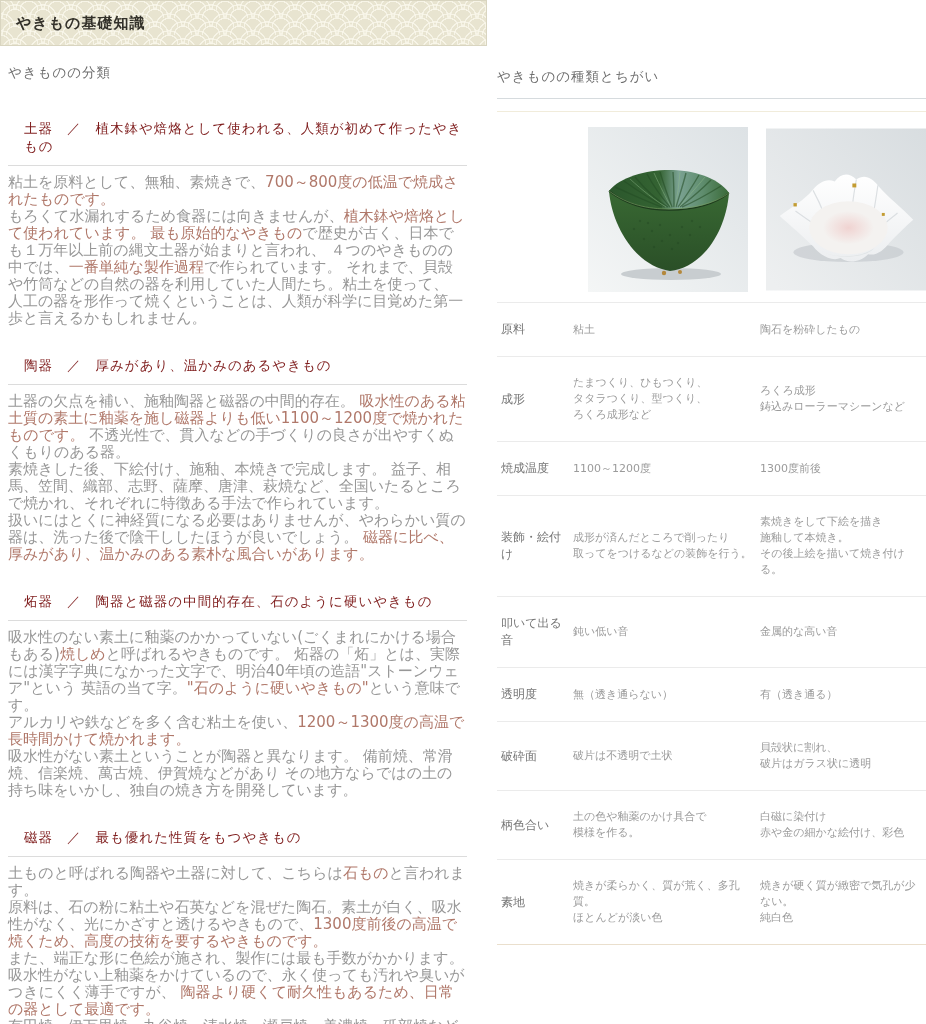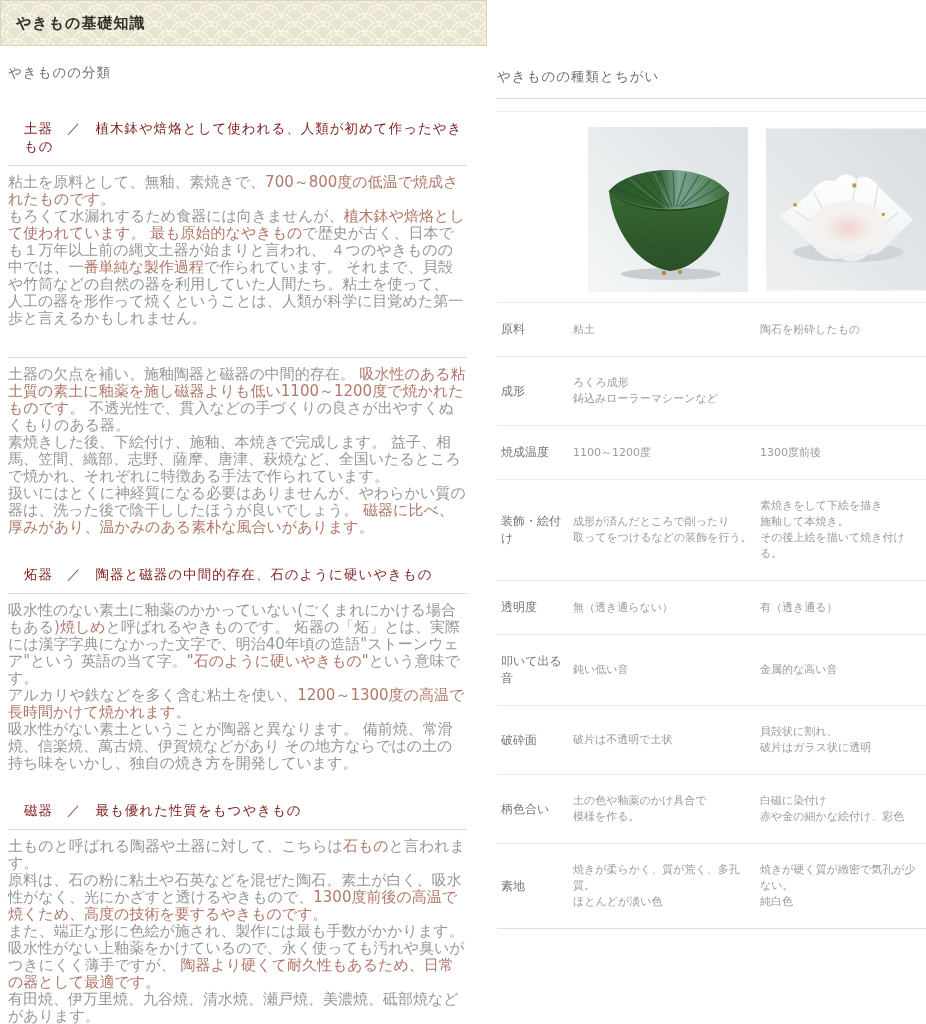--- a/index.html
+++ b/index.html
@@ -74,20 +74,23 @@
       <section class="section">
         <div class="sec-title">
           <span>土器</span><span class="slash">／</span><span>植木鉢や焙烙として使われる、人類が初めて作ったやきもの</span>
         </div>
         <hr class="sec-rule">
         <p class="sec-body"><span>粘土を原料として、無釉、素焼きで、</span><span class="accent">700～800度の低温で焼成されたものです。</span><span>
 もろくて水漏れするため食器には向きませんが、</span><span class="accent">植木鉢や焙烙として使われています。</span><span> </span><span class="accent">最も原始的なやきもの</span><span>で歴史が古く、日本でも１万年以上前の縄文土器が始まりと言われ、 ４つのやきものの中では、</span><span class="accent">一番単純な製作過程</span><span>で作られています。 それまで、貝殻や竹筒などの自然の器を利用していた人間たち。粘土を使って、 人工の器を形作って焼くということは、人類が科学に目覚めた第一歩と言えるかもしれません。</span></p>
       </section>
 
       <section class="section">
+        <div class="sec-title">
+          <span>陶器</span><span class="slash">／</span><span>厚みがあり、温かみのあるやきもの</span>
+        </div>
         <hr class="sec-rule">
         <p class="sec-body"><span>土器の欠点を補い、施釉陶器と磁器の中間的存在。 </span><span class="accent">吸水性のある粘土質の素土に釉薬を施し磁器よりも低い1100～1200度で焼かれたものです。</span><span> 不透光性で、貫入などの手づくりの良さが出やすくぬくもりのある器。
 素焼きした後、下絵付け、施釉、本焼きで完成します。 益子、相馬、笠間、織部、志野、薩摩、唐津、萩焼など、全国いたるところで焼かれ、それぞれに特徴ある手法で作られています。
 扱いにはとくに神経質になる必要はありませんが、やわらかい質の器は、洗った後で陰干ししたほうが良いでしょう。 </span><span class="accent">磁器に比べ、厚みがあり、温かみのある素朴な風合いがあります。</span></p>
       </section>
 
       <section class="section">
         <div class="sec-title">
           <span>炻器</span><span class="slash">／</span><span>陶器と磁器の中間的存在、石のように硬いやきもの</span>
         </div>
@@ -229,49 +232,52 @@
       <div class="cmp-table">
 
           <div class="cmp-row">
             <div class="cmp-label">原料</div>
             <div class="cmp-touki">粘土</div>
             <div class="cmp-jiki">陶石を粉砕したもの</div>
           </div>
 
           <div class="cmp-row">
             <div class="cmp-label">成形</div>
+            <div class="cmp-touki">たまつくり、ひもつくり、
+タタラつくり、型つくり、
+ろくろ成形など</div>
             <div class="cmp-jiki">ろくろ成形
 鋳込みローラーマシーンなど</div>
           </div>
 
           <div class="cmp-row">
             <div class="cmp-label">焼成温度</div>
             <div class="cmp-touki">1100～1200度</div>
             <div class="cmp-jiki">1300度前後</div>
           </div>
 
           <div class="cmp-row">
             <div class="cmp-label">装飾・絵付け</div>
             <div class="cmp-touki">成形が済んだところで削ったり
 取ってをつけるなどの装飾を行う。</div>
             <div class="cmp-jiki">素焼きをして下絵を描き
 施釉して本焼き。
 その後上絵を描いて焼き付ける。</div>
           </div>
 
           <div class="cmp-row">
+            <div class="cmp-label">叩いて出る音</div>
+            <div class="cmp-touki">鈍い低い音</div>
+            <div class="cmp-jiki">金属的な高い音</div>
+          </div>
+
+          <div class="cmp-row">
             <div class="cmp-label">透明度</div>
             <div class="cmp-touki">無（透き通らない）</div>
             <div class="cmp-jiki">有（透き通る）</div>
-          </div>
-
-          <div class="cmp-row">
-            <div class="cmp-label">叩いて出る音</div>
-            <div class="cmp-touki">鈍い低い音</div>
-            <div class="cmp-jiki">金属的な高い音</div>
           </div>
 
 
           <div class="cmp-row">
             <div class="cmp-label">破砕面</div>
             <div class="cmp-touki">破片は不透明で土状</div>
             <div class="cmp-jiki">貝殻状に割れ、
 破片はガラス状に透明</div>
           </div>
 

